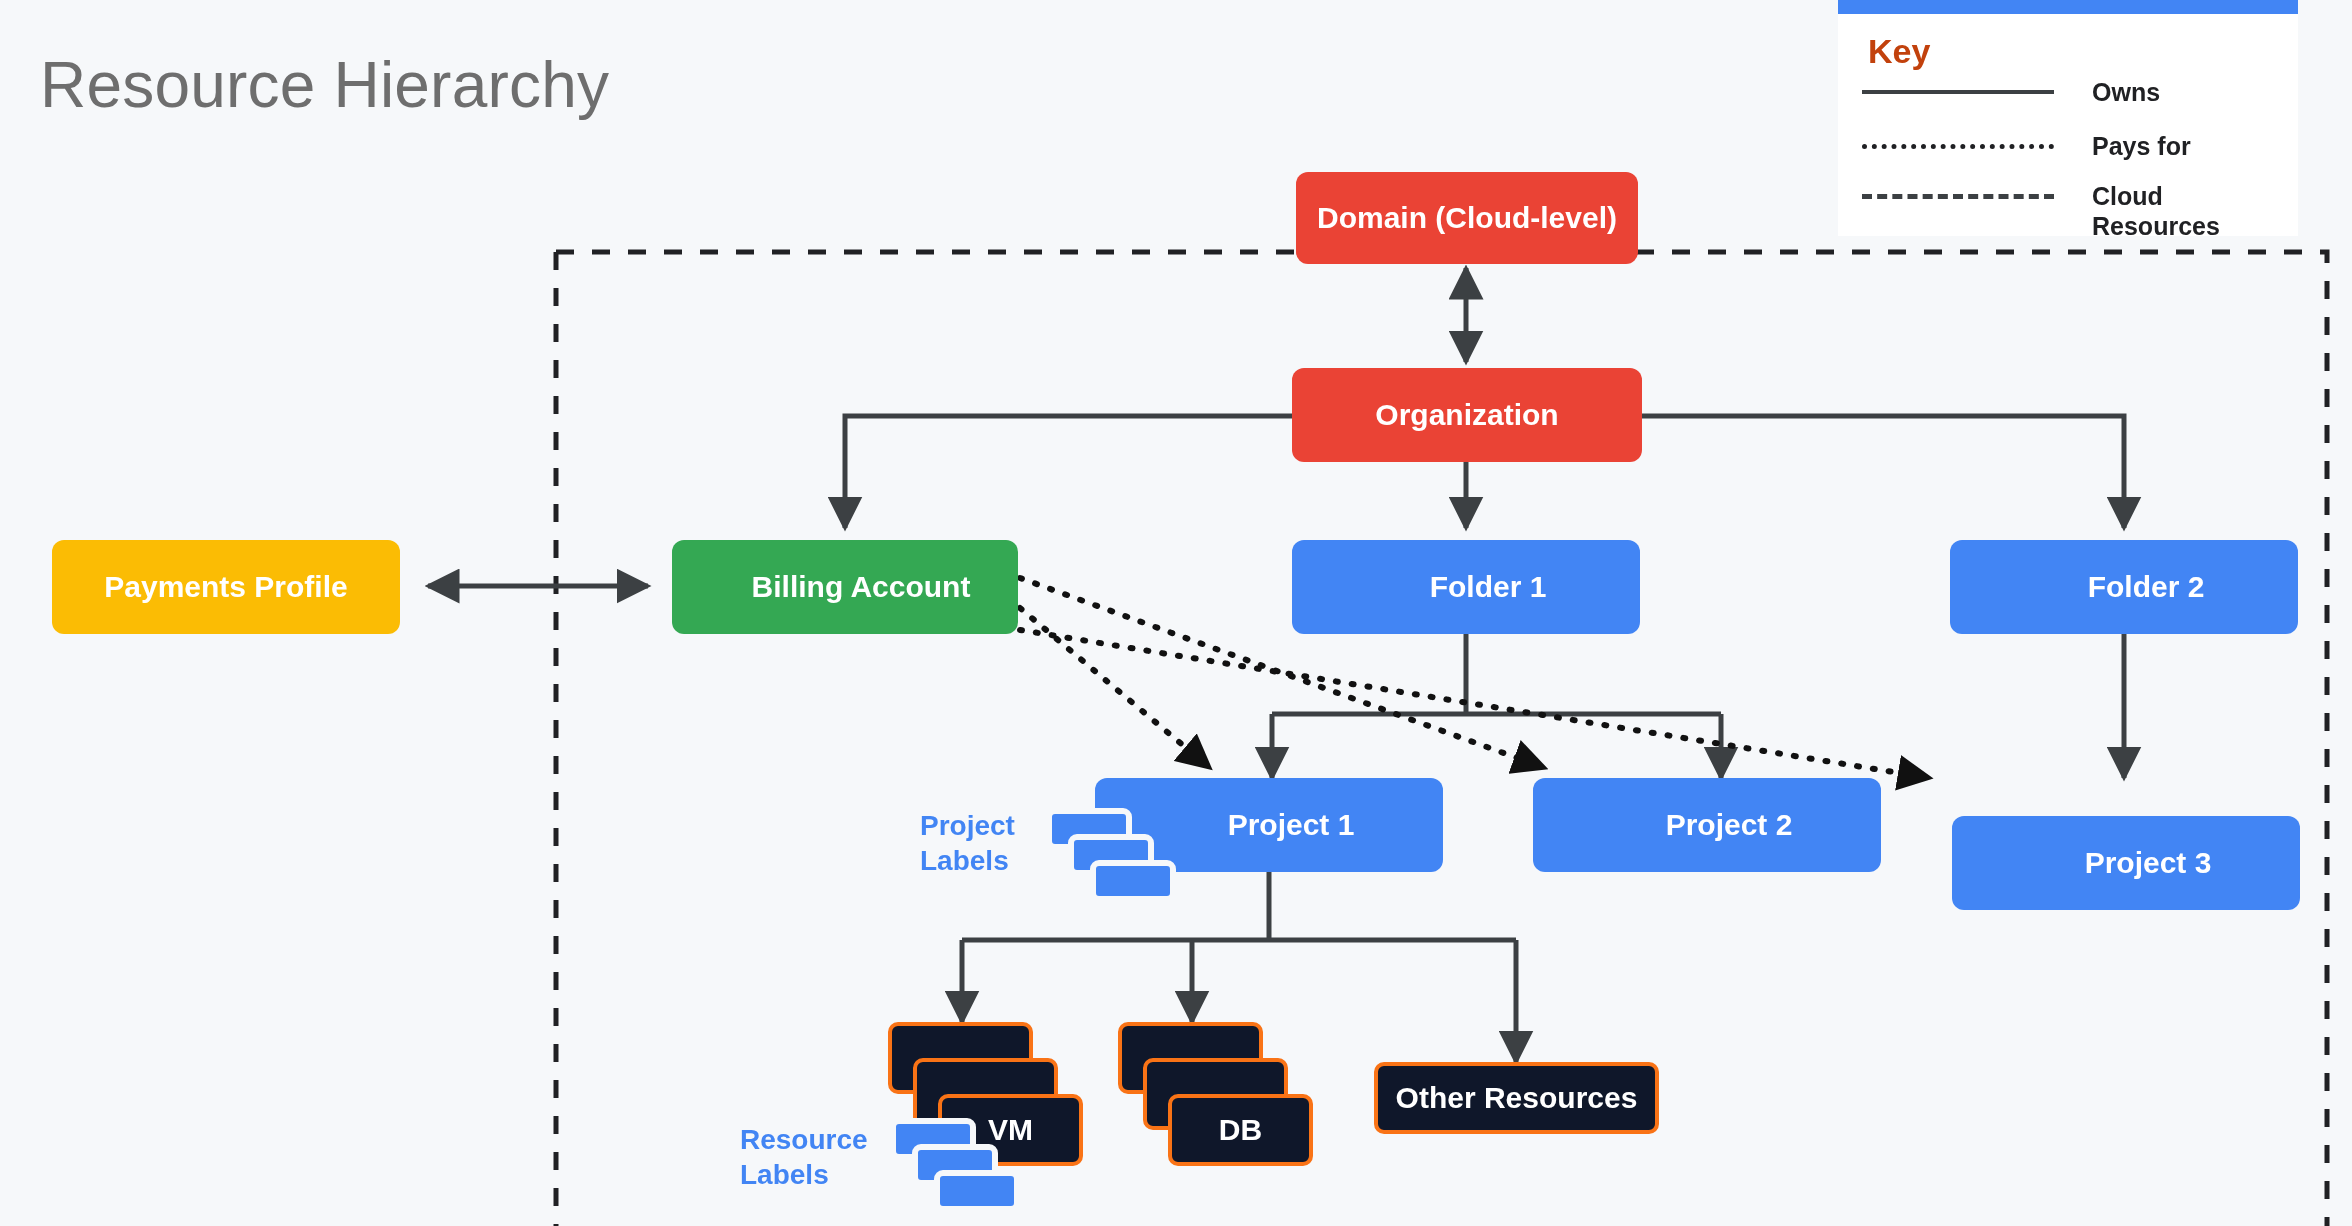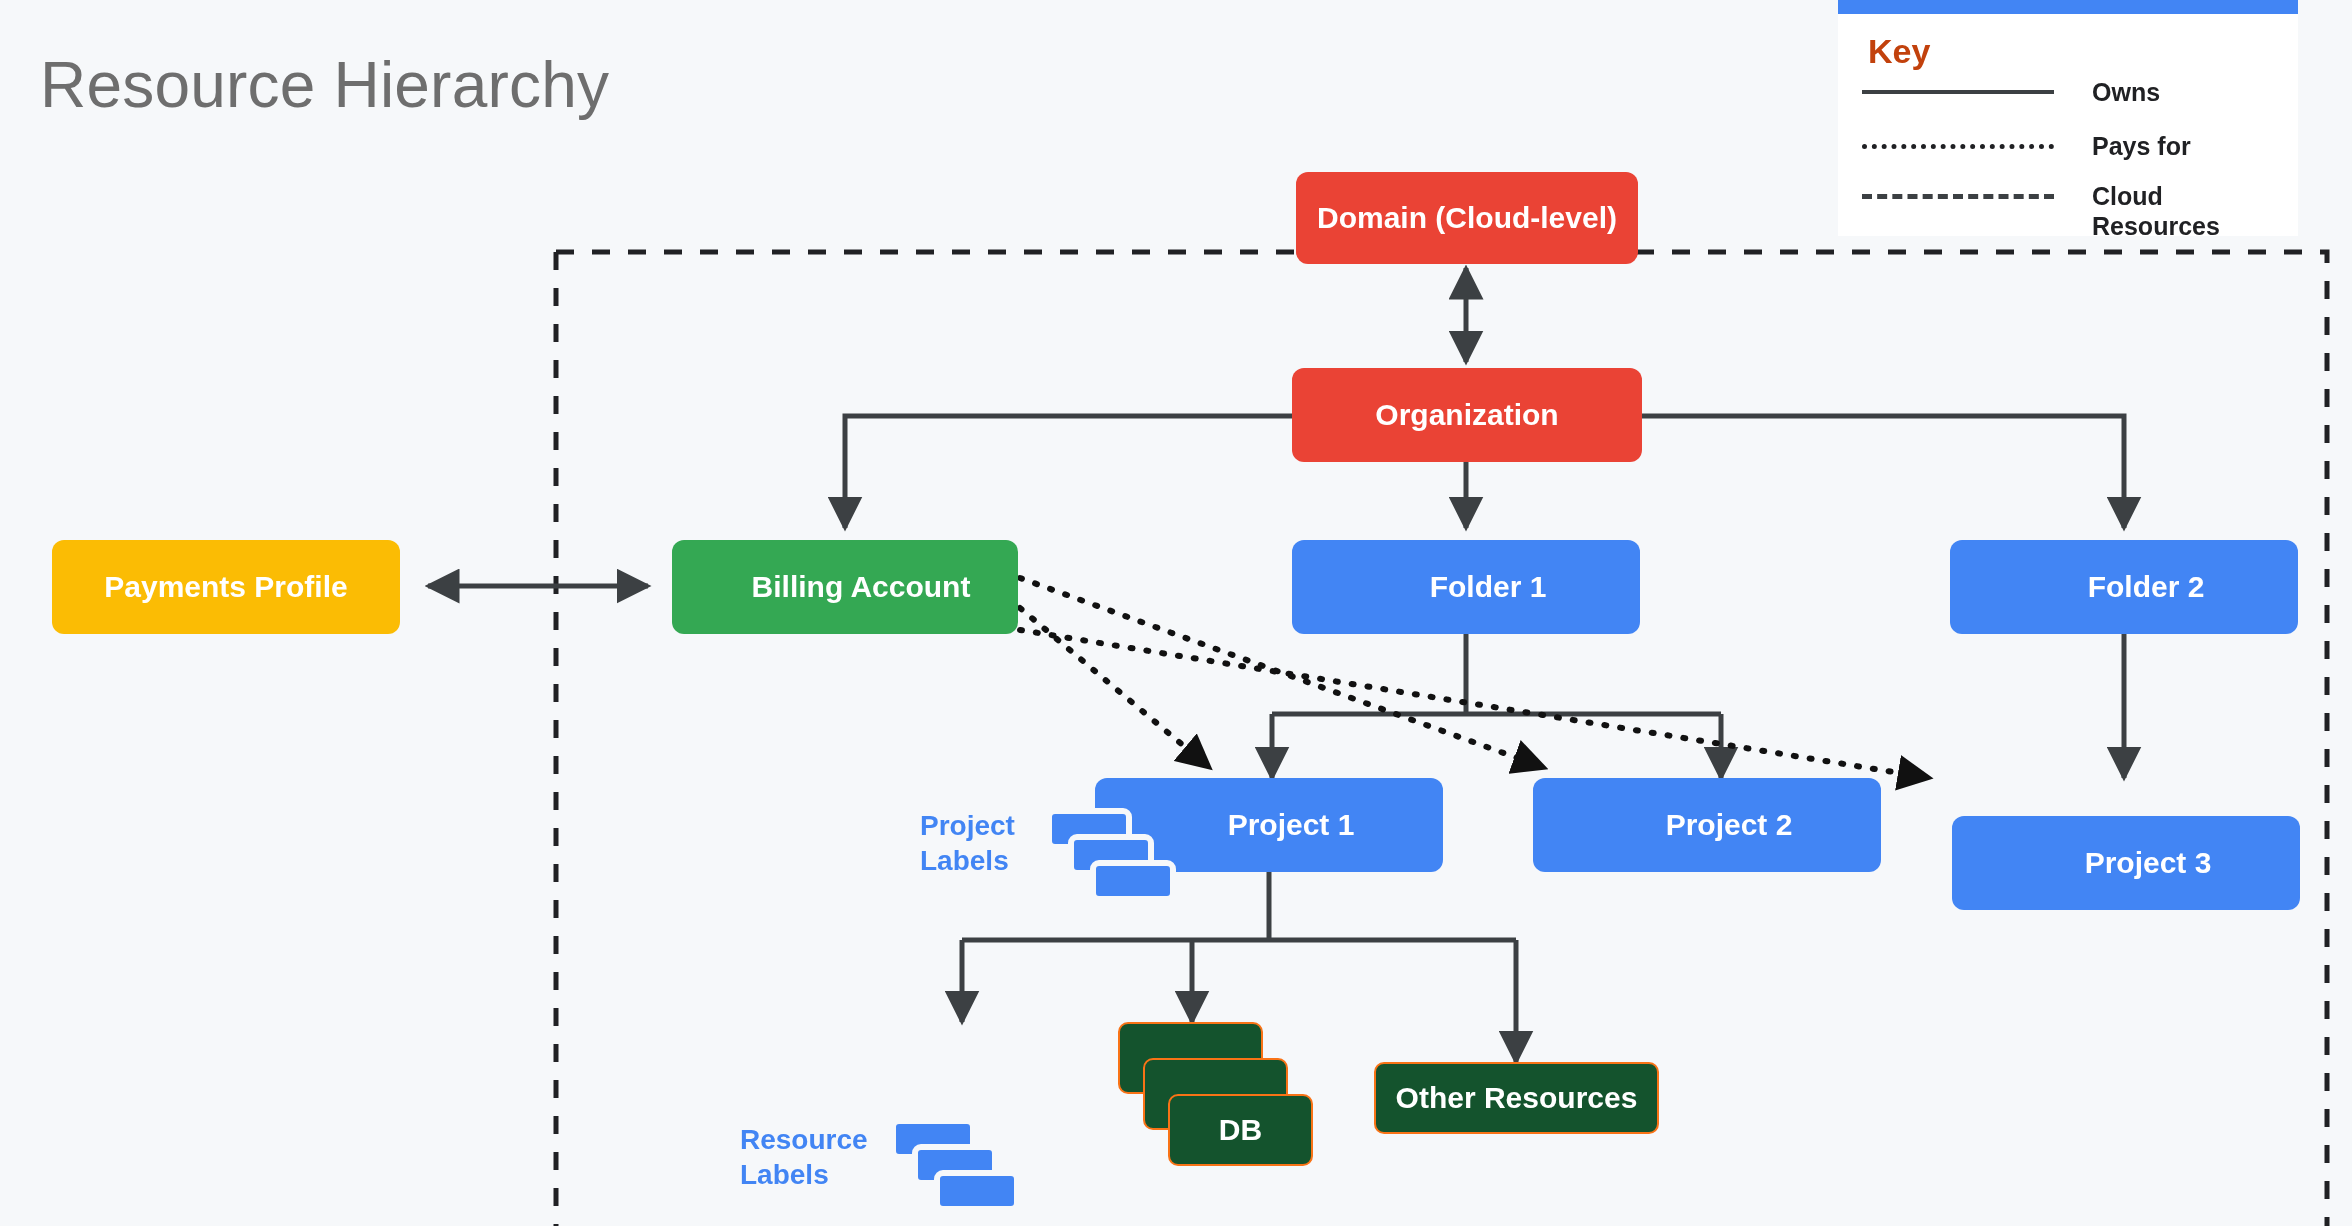--- a/index.html
+++ b/index.html
@@ -55,22 +55,22 @@
   .node.yellow { background: #FBBC04; }
   .node.blue   { background: #4285F4; padding-left: 44px; }
 
   
   .stack {
     position: absolute;
     z-index: 6;
   }
   .stack .card {
     position: absolute;
-    background: #14532d;
-    border: 2px solid #f97316;
+    background: #0f172a;
+    border: 4px solid #f97316;
     border-radius: 10px;
     box-sizing: border-box;
   }
   .stack .card.top {
     display: flex;
     align-items: center;
     justify-content: center;
     color: #fff;
     font-size: 30px;
     font-weight: bold;
@@ -239,20 +239,27 @@
   <div class="side-label" style="left:740px; top:1122px; width:200px;">
     <div>Resource</div>
     <div>Labels</div>
   </div>
   <div class="chips" style="left:890px; top:1118px; width:130px; height:90px;">
     <div class="chip" style="left:0px;  top:0px;  width:86px; height:42px;"></div>
     <div class="chip" style="left:22px; top:26px; width:86px; height:42px;"></div>
     <div class="chip" style="left:44px; top:52px; width:86px; height:42px;"></div>
   </div>
 
+  <div class="stack" style="left:888px; top:1022px; width:220px; height:180px;">
+    <div class="card" style="left:0px;  top:0px;  width:145px; height:72px;"></div>
+    <div class="card" style="left:25px; top:36px; width:145px; height:72px;"></div>
+    <div class="card top" style="left:50px; top:72px; width:145px; height:72px;">
+      <span>VM</span>
+    </div>
+  </div>
 
   <div class="stack" style="left:1118px; top:1022px; width:220px; height:180px;">
     <div class="card" style="left:0px;  top:0px;  width:145px; height:72px;"></div>
     <div class="card" style="left:25px; top:36px; width:145px; height:72px;"></div>
     <div class="card top" style="left:50px; top:72px; width:145px; height:72px;">
       <span>DB</span>
     </div>
   </div>
 
   <div class="stack" style="left:1374px; top:1062px; width:290px; height:80px;">

